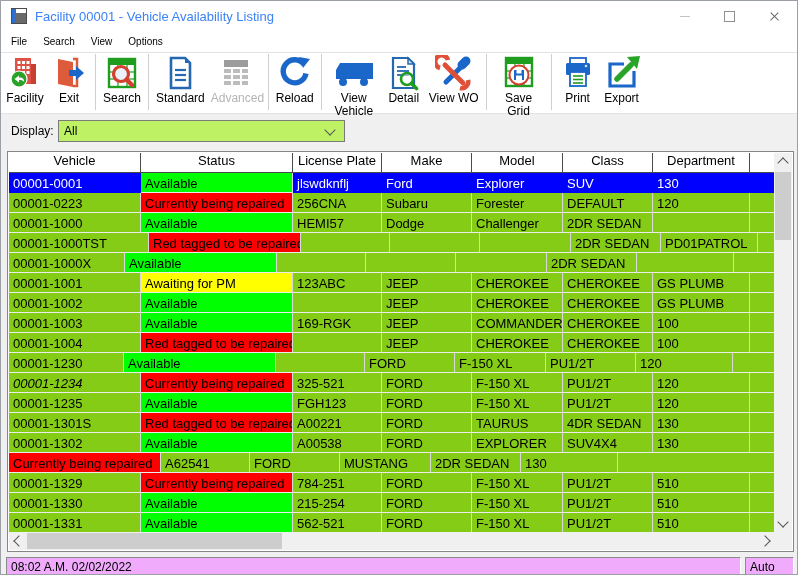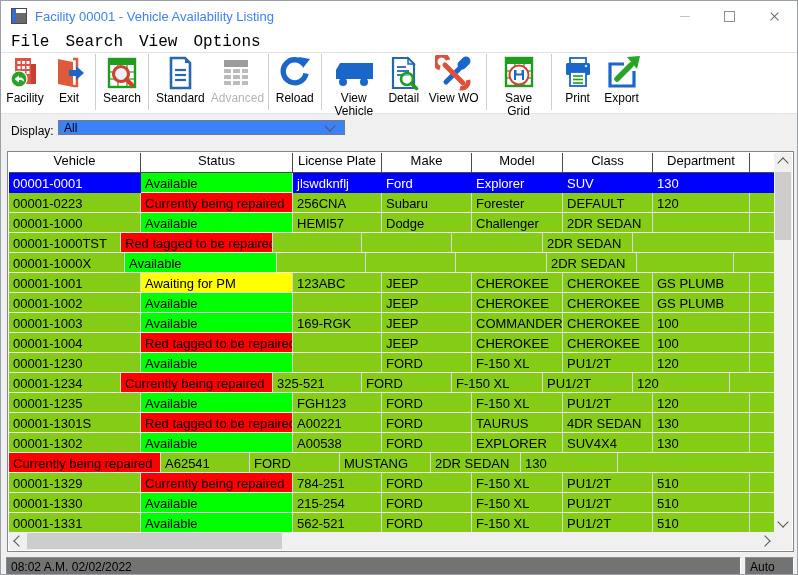--- a/index.html
+++ b/index.html
@@ -15,33 +15,33 @@
   .wctrls{margin-left:auto;display:flex;height:30px;}
   .wbtn{width:45px;height:30px;display:flex;align-items:center;justify-content:center;position:relative;}
   .glyph-min{width:10px;height:1px;background:#c3c3c3;}
   .glyph-max{width:9px;height:9px;border:1px solid #8f8f8f;}
   .glyph-close{position:relative;width:11px;height:11px;}
   .glyph-close i{position:absolute;left:0;top:5px;width:11px;height:1.4px;background:#6a6a6a;}
   .glyph-close i:first-child{transform:rotate(45deg);}
   .glyph-close i:last-child{transform:rotate(-45deg);}
   
   .menubar{position:absolute;left:0;top:30px;width:100%;height:21px;background:#fff;display:flex;align-items:center;border-bottom:1px solid #e3e3e3;}
-  .mitem{font-size:16px;padding:3px 8px;cursor:default;font-family:Liberation Mono, monospace;}
+  .mitem{font-size:10px;padding:3px 8px;cursor:default;}
   .mitem:first-child{margin-left:2px;}
   
   .toolbar{position:absolute;left:0;top:52px;width:100%;height:61px;background:#fff;display:flex;align-items:flex-start;padding-left:2px;box-sizing:border-box;border-bottom:1px solid #e3e3e3;}
   .tbtn{display:flex;flex-direction:column;align-items:center;padding:1px 3px;min-width:38px;}
   .ticon{height:38px;display:flex;align-items:center;justify-content:center;}
   .tlabel{font-size:12px;line-height:13px;text-align:center;white-space:normal;max-width:50px;}
   .tbtn.disabled .tlabel{color:#b4b4b4;}
   .tsep{width:1px;background:#cfcfcf;height:56px;margin:1px 4px 0 4px;}
   
   .displayrow{position:absolute;left:0;top:113px;width:100%;height:37px;}
   .dlabel{position:absolute;left:10px;top:10px;font-size:12px;}
-  .combo{position:absolute;left:57px;top:6px;width:287px;height:15px;background:#3b82f6;border:1px solid #7a7a7a;box-sizing:border-box;display:flex;align-items:center;}
+  .combo{position:absolute;left:57px;top:6px;width:287px;height:22px;background:#bef264;border:1px solid #7a7a7a;box-sizing:border-box;display:flex;align-items:center;}
   .combo .val{font-size:12px;padding-left:5px;flex:1;}
   .chev{display:inline-block;width:7px;height:7px;border-left:1.6px solid #555;border-top:1.6px solid #555;}
   .chev-down{transform:rotate(225deg);margin:-3px 10px 0 0;}
   .chev-up{transform:rotate(45deg);margin-top:3px;}
   .chev-left{transform:rotate(-45deg);margin-left:2px;}
   .chev-right{transform:rotate(135deg);margin-right:2px;}
   
   .gridwrap{position:absolute;left:6px;top:150px;width:787px;height:401px;border:1px solid #868686;background:#fff;box-sizing:border-box;}
   .ghead{position:absolute;left:1px;top:1px;right:19px;height:20px;display:flex;background:#fff;border-bottom:1px solid #4a4a4a;box-sizing:border-box;}
   .hc{box-sizing:border-box;border-right:1px solid #4a4a4a;font-size:13px;text-align:center;padding-top:0;height:19px;overflow:hidden;white-space:nowrap;}
@@ -57,21 +57,21 @@
   .sbtn{position:absolute;width:17px;height:17px;display:flex;align-items:center;justify-content:center;}
   .hscroll .sbtn.l{left:0;top:0;}
   .hscroll .sbtn.r{right:0;top:0;}
   .vscroll{position:absolute;right:1px;top:1px;width:18px;bottom:19px;background:#f0f0f0;}
   .vthumb{position:absolute;left:1px;top:19px;width:16px;height:68px;background:#cdcdcd;}
   .vscroll .sbtn.u{left:0;top:0;}
   .vscroll .sbtn.d{left:0;bottom:0;}
   .scorner{position:absolute;right:1px;bottom:1px;width:18px;height:18px;background:#f0f0f0;}
   
   .statusbar{position:absolute;left:0;top:555px;width:100%;height:20px;background:#f0f0f0;}
-  .spanel{position:absolute;top:1px;height:18px;box-sizing:border-box;border:1px solid;border-color:#8b8b8b #ffffff #ffffff #8b8b8b;background:#737373;font-size:12px;padding:2px 4px 0 4px;white-space:nowrap;overflow:hidden;}
+  .spanel{position:absolute;top:1px;height:18px;box-sizing:border-box;border:1px solid;border-color:#8b8b8b #ffffff #ffffff #8b8b8b;background:#f0abfc;font-size:12px;padding:2px 4px 0 4px;white-space:nowrap;overflow:hidden;}
   .spanel.left{left:5px;width:735px;}
   .spanel.right{left:744px;width:49px;}
 </style>
 </head>
 <body>
 
 <div class="titlebar">
   <div class="appicon">
       <span class="top"></span>
       <span class="side"></span>
@@ -337,26 +337,27 @@
         <div class="gc plain" style="width: 132px;">00001-1000</div>
         <div class="gc" style="width: 152px; background: rgb(0, 255, 0);">Available</div>
         <div class="gc plain" style="width: 89px;">HEMI57</div>
         <div class="gc plain" style="width: 90px;">Dodge</div>
         <div class="gc plain" style="width: 91px;">Challenger</div>
         <div class="gc plain" style="width: 90px;">2DR SEDAN</div>
         <div class="gc plain" style="width: 97px;"></div>
         <div class="gc fill plain"></div>
       </div>
       <div class="grow">
-        <div class="gc plain" style="width: 112px;">00001-1000TST</div>
+        <div class="gc plain" style="width: 140px;">00001-1000TST</div>
         <div class="gc" style="width: 152px; background: rgb(255, 0, 0);">Red tagged to be repaired</div>
         <div class="gc plain" style="width: 89px;"></div>
         <div class="gc plain" style="width: 90px;"></div>
         <div class="gc plain" style="width: 91px;"></div>
         <div class="gc plain" style="width: 90px;">2DR SEDAN</div>
+        <div class="gc plain" style="width: 97px;">PD01PATROL</div>
         <div class="gc fill plain"></div>
       </div>
       <div class="grow">
         <div class="gc plain" style="width: 116px;">00001-1000X</div>
         <div class="gc" style="width: 152px; background: rgb(0, 255, 0);">Available</div>
         <div class="gc plain" style="width: 89px;"></div>
         <div class="gc plain" style="width: 90px;"></div>
         <div class="gc plain" style="width: 91px;"></div>
         <div class="gc plain" style="width: 90px;">2DR SEDAN</div>
         <div class="gc plain" style="width: 97px;"></div>
@@ -396,31 +397,31 @@
         <div class="gc plain" style="width: 132px;">00001-1004</div>
         <div class="gc" style="width: 152px; background: rgb(255, 0, 0);">Red tagged to be repaired</div>
         <div class="gc plain" style="width: 89px;"></div>
         <div class="gc plain" style="width: 90px;">JEEP</div>
         <div class="gc plain" style="width: 91px;">CHEROKEE</div>
         <div class="gc plain" style="width: 90px;">CHEROKEE</div>
         <div class="gc plain" style="width: 97px;">100</div>
         <div class="gc fill plain"></div>
       </div>
       <div class="grow">
-        <div class="gc plain" style="width: 132px;">00001-1230</div>
+        <div class="gc plain" style="width: 115px;">00001-1230</div>
         <div class="gc" style="width: 152px; background: rgb(0, 255, 0);">Available</div>
         <div class="gc plain" style="width: 89px;"></div>
         <div class="gc plain" style="width: 90px;">FORD</div>
         <div class="gc plain" style="width: 91px;">F-150 XL</div>
         <div class="gc plain" style="width: 90px;">PU1/2T</div>
         <div class="gc plain" style="width: 97px;">120</div>
         <div class="gc fill plain"></div>
       </div>
       <div class="grow">
-        <div class="gc plain" style="width: 112px;">00001-1234</div>
+        <div class="gc plain" style="width: 132px; font-style: italic;">00001-1234</div>
         <div class="gc" style="width: 152px; background: rgb(255, 0, 0);">Currently being repaired</div>
         <div class="gc plain" style="width: 89px;">325-521</div>
         <div class="gc plain" style="width: 90px;">FORD</div>
         <div class="gc plain" style="width: 91px;">F-150 XL</div>
         <div class="gc plain" style="width: 90px;">PU1/2T</div>
         <div class="gc plain" style="width: 97px;">120</div>
         <div class="gc fill plain"></div>
       </div>
       <div class="grow">
         <div class="gc plain" style="width: 132px;">00001-1235</div>

